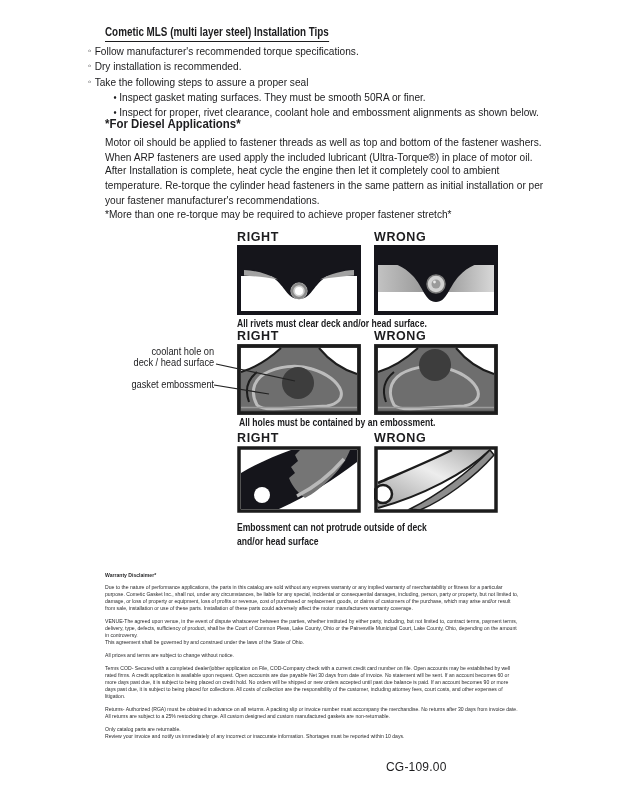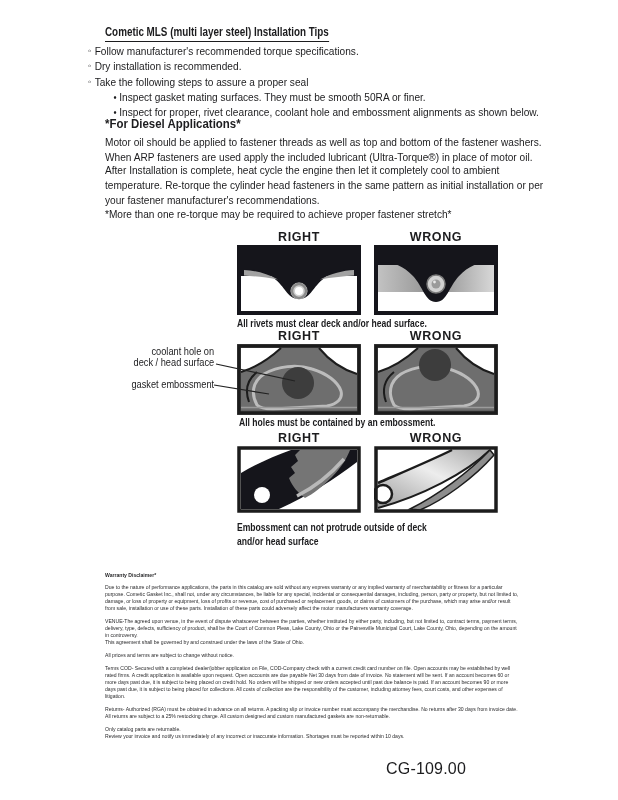--- a/index.html
+++ b/index.html
@@ -11,30 +11,30 @@
   .title span{display:inline-block;border-bottom:1.6px solid #1c1c1e;padding-bottom:2px;}
   .tips{left:88px;top:44px;width:600px;font-size:11.5px;line-height:15.3px;}
   .tip-row{white-space:nowrap;}
   .tip-sub{margin-left:29px;}
   .bullet-open{font-size:10px;margin-right:4px;position:relative;top:-1px;}
   .bullet-solid{font-size:10px;margin-right:3px;}
   .diesel-h{left:105px;top:116px;font-size:13px;font-weight:bold;white-space:nowrap;}
   .para{left:105px;top:135px;width:505px;font-size:11.5px;line-height:15px;}
   .p2{top:163px;}
   .note{top:207px;white-space:nowrap;}
-  .dlabel{font-size:12.5px;font-weight:bold;letter-spacing:0.6px;text-align:center;width:124px;white-space:nowrap;}
+  .dlabel{font-size:12.5px;font-weight:bold;letter-spacing:0.6px;width:124px;white-space:nowrap;}
   .caption{font-size:11px;font-weight:bold;line-height:13.5px;white-space:nowrap;}
   .panel{width:124px;background:#fff;}
   .panel svg{display:block;width:100%;height:100%;}
   .ann{width:132px;text-align:right;font-size:10.5px;line-height:10.5px;white-space:nowrap;}
   .legal{left:105px;top:572px;width:470px;font-size:5.8px;line-height:7px;color:#2a2a2c;}
   .legal .lp{margin:0 0 6px 0;}
   .legal .lh{font-weight:bold;margin:0 0 5px 0;}
   .legal .nl{margin:0;}
-  .footer{left:386px;top:760px;font-size:16px;letter-spacing:0.2px;white-space:nowrap;}
+  .footer{left:386px;top:760px;font-size:12px;letter-spacing:0.2px;white-space:nowrap;}
   .overlay{left:0;top:0;pointer-events:none;z-index:6;}
 </style>
 </head>
 <body>
 
 <div class="abs title"><span>Cometic MLS (multi layer steel) Installation Tips</span></div>
 
 <div class="abs tips cond">
   <div class="tip-row"><span class="bullet-open">◦</span><span>Follow manufacturer's recommended torque specifications.</span></div>
   <div class="tip-row"><span class="bullet-open">◦</span><span>Dry installation is recommended.</span></div>

